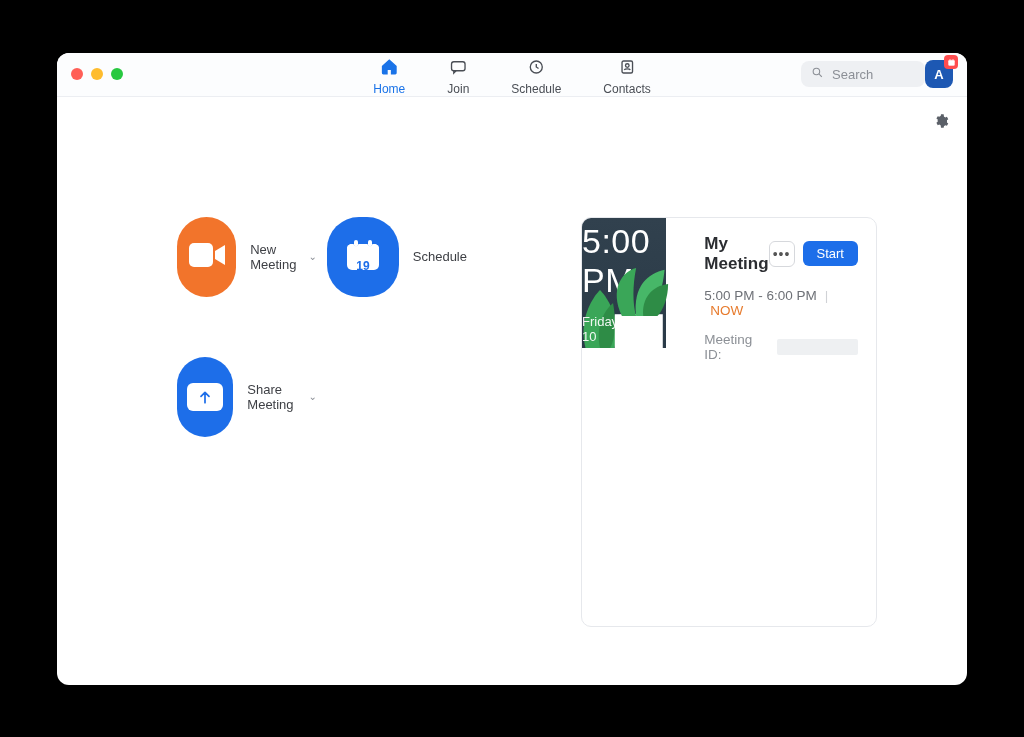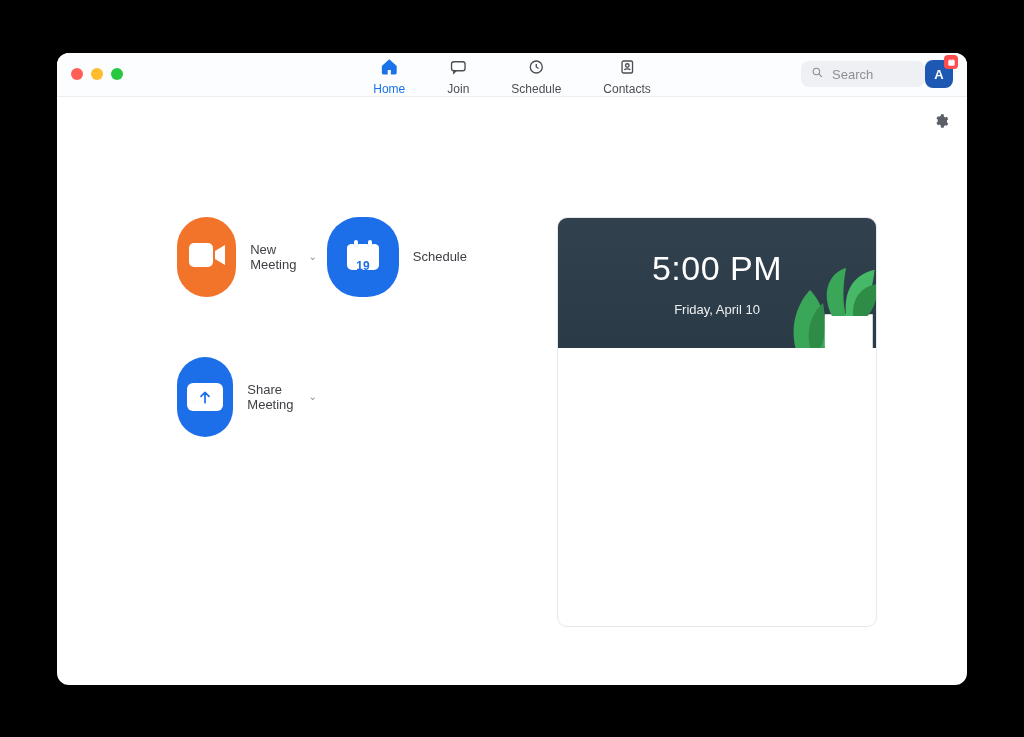--- a/index.html
+++ b/index.html
@@ -86,24 +86,24 @@
   .chev { color:#8b8f96; font-size:10px; }
 
   .icon-box {
     width: 36px; height: 28px; background: #fff; border-radius: 6px;
     display: flex; align-items:center; justify-content:center;
   }
 
   .panel {
     position: absolute;
     top: 120px; right: 90px;
-    width: 320px; height: 410px;
+    width: 296px; height: 410px;
     border: 1px solid #e6e8ec; border-radius: 10px;
     overflow: hidden;
-    display: flex; flex-direction: column;
+    display: flex; flex-direction: row;
     background:#fff;
     gap:20px;
   }
   .panel-hero {
     height: 130px;
     background: linear-gradient(180deg,#31414e 0%, #2a3a47 100%);
     color: #fff;
     position: relative;
     display:flex; flex-direction:column; align-items:center; justify-content:center;
   }
@@ -278,16 +278,36 @@
         </svg>
         <svg class="plant right" viewBox="0 0 70 90">
           <rect x="10" y="52" width="54" height="38" fill="#ffffff"></rect>
           <path d="M18 54 C 4 24 18 4 34 0 C 30 20 30 40 34 54 Z" fill="#3aa658"></path>
           <path d="M34 54 C 30 20 48 6 66 2 C 64 24 56 46 50 54 Z" fill="#47b768"></path>
           <path d="M42 54 C 40 34 52 20 70 18 C 70 34 64 48 58 54 Z" fill="#2e8c46"></path>
         </svg>
         <div class="hero-time">5:00 PM</div>
         <div class="hero-date">Friday, April 10</div>
       </div>
+      <div class="panel-body">
+        <div class="mtg-head">
+          <div class="mtg-title">My Meeting</div>
+          <div class="mtg-actions">
+            <div class="dots-btn">
+              <span>•••</span>
+            </div>
+            <div class="start-btn">Start</div>
+          </div>
+        </div>
+        <div class="mtg-row">
+          <span>5:00 PM - 6:00 PM</span>
+          <span class="sep">|</span>
+          <span class="now">NOW</span>
+        </div>
+        <div class="mtg-id-row">
+          <span>Meeting ID:</span>
+          <span class="id-redact"></span>
+        </div>
+      </div>
     </div>
 
   </div>
 </div>
 
 </body></html>

